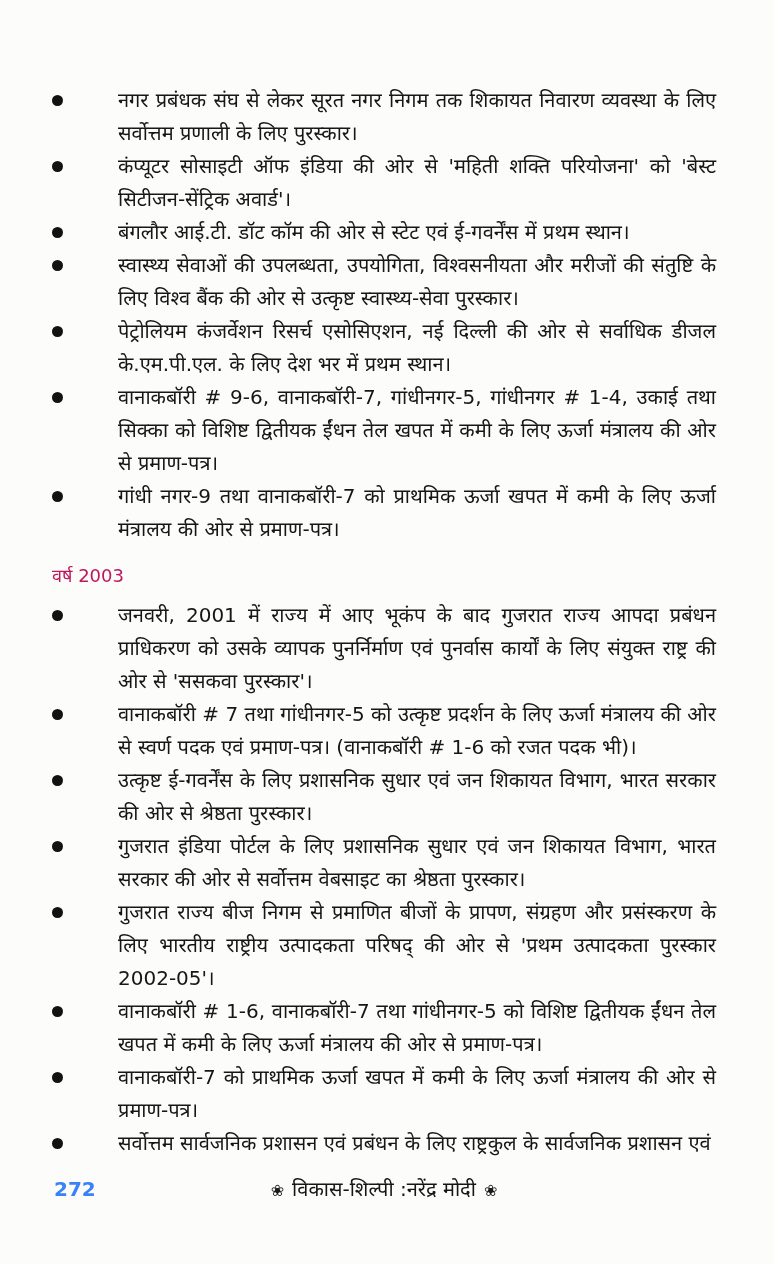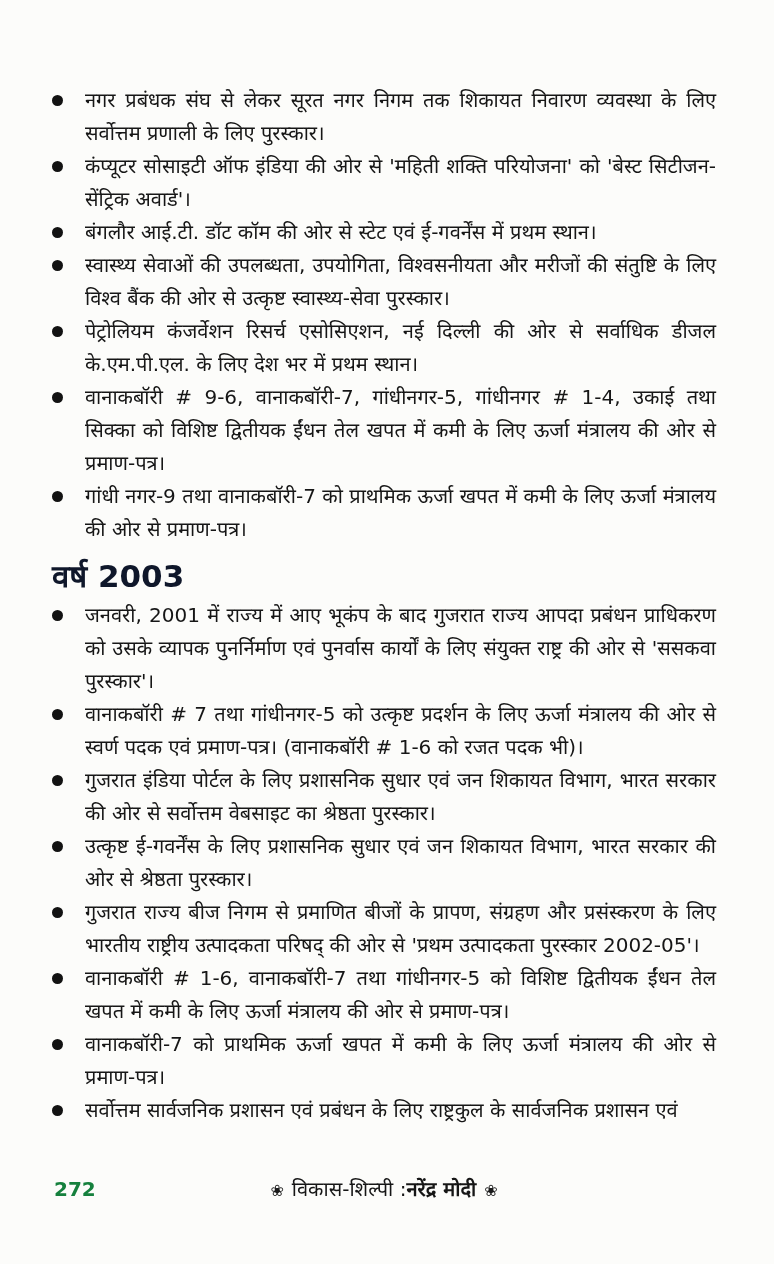--- a/index.html
+++ b/index.html
@@ -18,30 +18,31 @@
     color: #161616;
     overflow: hidden;
   }
   .content {
     position: absolute;
     top: 84px;
     left: 52px;
     right: 58px;
   }
   .section-heading {
-    font-size: 31px;
-    font-weight: bold;
+    font-size: 18px;
+    font-weight: normal;
     margin: 14px 0 7px 0;
     line-height: 32px;
-    color: #0f172a;
+    color: #be185d;
   }
   .bullet-item {
     display: flex;
     align-items: flex-start;
     margin: 0;
+    gap: 33px;
   }
   .bullet-dot-col {
     flex: 0 0 33px;
     padding-top: 11px;
   }
   .bullet-dot {
     display: block;
     width: 11px;
     height: 11px;
     border-radius: 50%;
@@ -62,37 +63,37 @@
     right: 58px;
     height: 34px;
     font-size: 20px;
     line-height: 34px;
   }
   .page-number {
     position: absolute;
     left: 2px;
     top: 0;
     font-weight: bold;
-    color: #15803d;
+    color: #3b82f6;
   }
   .footer-center {
     position: absolute;
     left: 50%;
     top: 0;
     transform: translateX(-50%);
     white-space: nowrap;
     color: #161616;
   }
   .footer-center .ornament {
     font-size: 16px;
     margin: 0 8px;
     color: #1a1a1a;
   }
   .footer-center .author {
-    font-weight: bold;
+    font-weight: normal;
   }
 </style>
 </head>
 <body>
 
 <div class="page">
 
   <div class="content">
 
   <div class="bullet-item">
@@ -147,27 +148,27 @@
       <div class="bullet-item">
         <span class="bullet-dot-col">
           <span class="bullet-dot"></span>
         </span>
         <p class="bullet-text">वानाकबॉरी # 7 तथा गांधीनगर-5 को उत्कृष्ट प्रदर्शन के लिए ऊर्जा मंत्रालय की ओर से स्वर्ण पदक एवं प्रमाण-पत्र। (वानाकबॉरी # 1-6 को रजत पदक भी)।</p>
       </div>
       <div class="bullet-item">
         <span class="bullet-dot-col">
           <span class="bullet-dot"></span>
         </span>
+        <p class="bullet-text">उत्कृष्ट ई-गवर्नेंस के लिए प्रशासनिक सुधार एवं जन शिकायत विभाग, भारत सरकार की ओर से श्रेष्ठता पुरस्कार।</p>
+      </div>
+      <div class="bullet-item">
+        <span class="bullet-dot-col">
+          <span class="bullet-dot"></span>
+        </span>
         <p class="bullet-text">गुजरात इंडिया पोर्टल के लिए प्रशासनिक सुधार एवं जन शिकायत विभाग, भारत सरकार की ओर से सर्वोत्तम वेबसाइट का श्रेष्ठता पुरस्कार।</p>
-      </div>
-      <div class="bullet-item">
-        <span class="bullet-dot-col">
-          <span class="bullet-dot"></span>
-        </span>
-        <p class="bullet-text">उत्कृष्ट ई-गवर्नेंस के लिए प्रशासनिक सुधार एवं जन शिकायत विभाग, भारत सरकार की ओर से श्रेष्ठता पुरस्कार।</p>
       </div>
       <div class="bullet-item">
         <span class="bullet-dot-col">
           <span class="bullet-dot"></span>
         </span>
         <p class="bullet-text">गुजरात राज्य बीज निगम से प्रमाणित बीजों के प्रापण, संग्रहण और प्रसंस्करण के लिए भारतीय राष्ट्रीय उत्पादकता परिषद् की ओर से 'प्रथम उत्पादकता पुरस्कार 2002-05'।</p>
       </div>
       <div class="bullet-item">
         <span class="bullet-dot-col">
           <span class="bullet-dot"></span>

